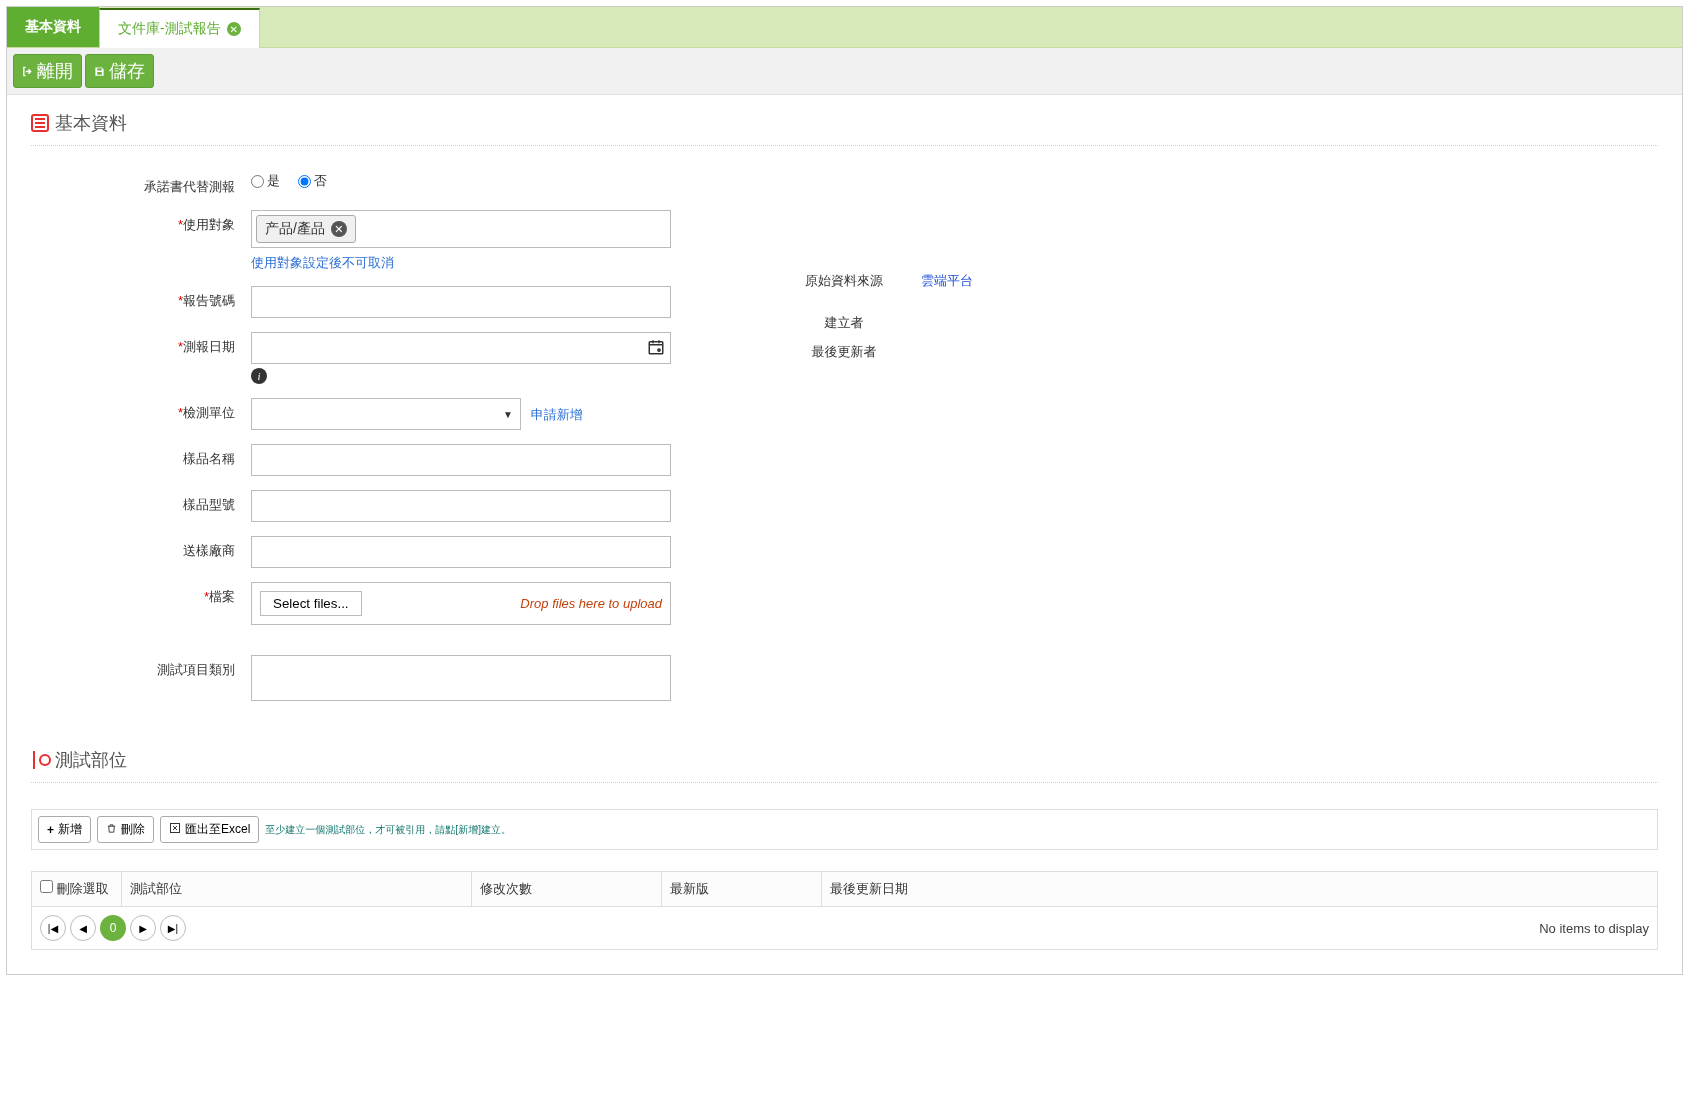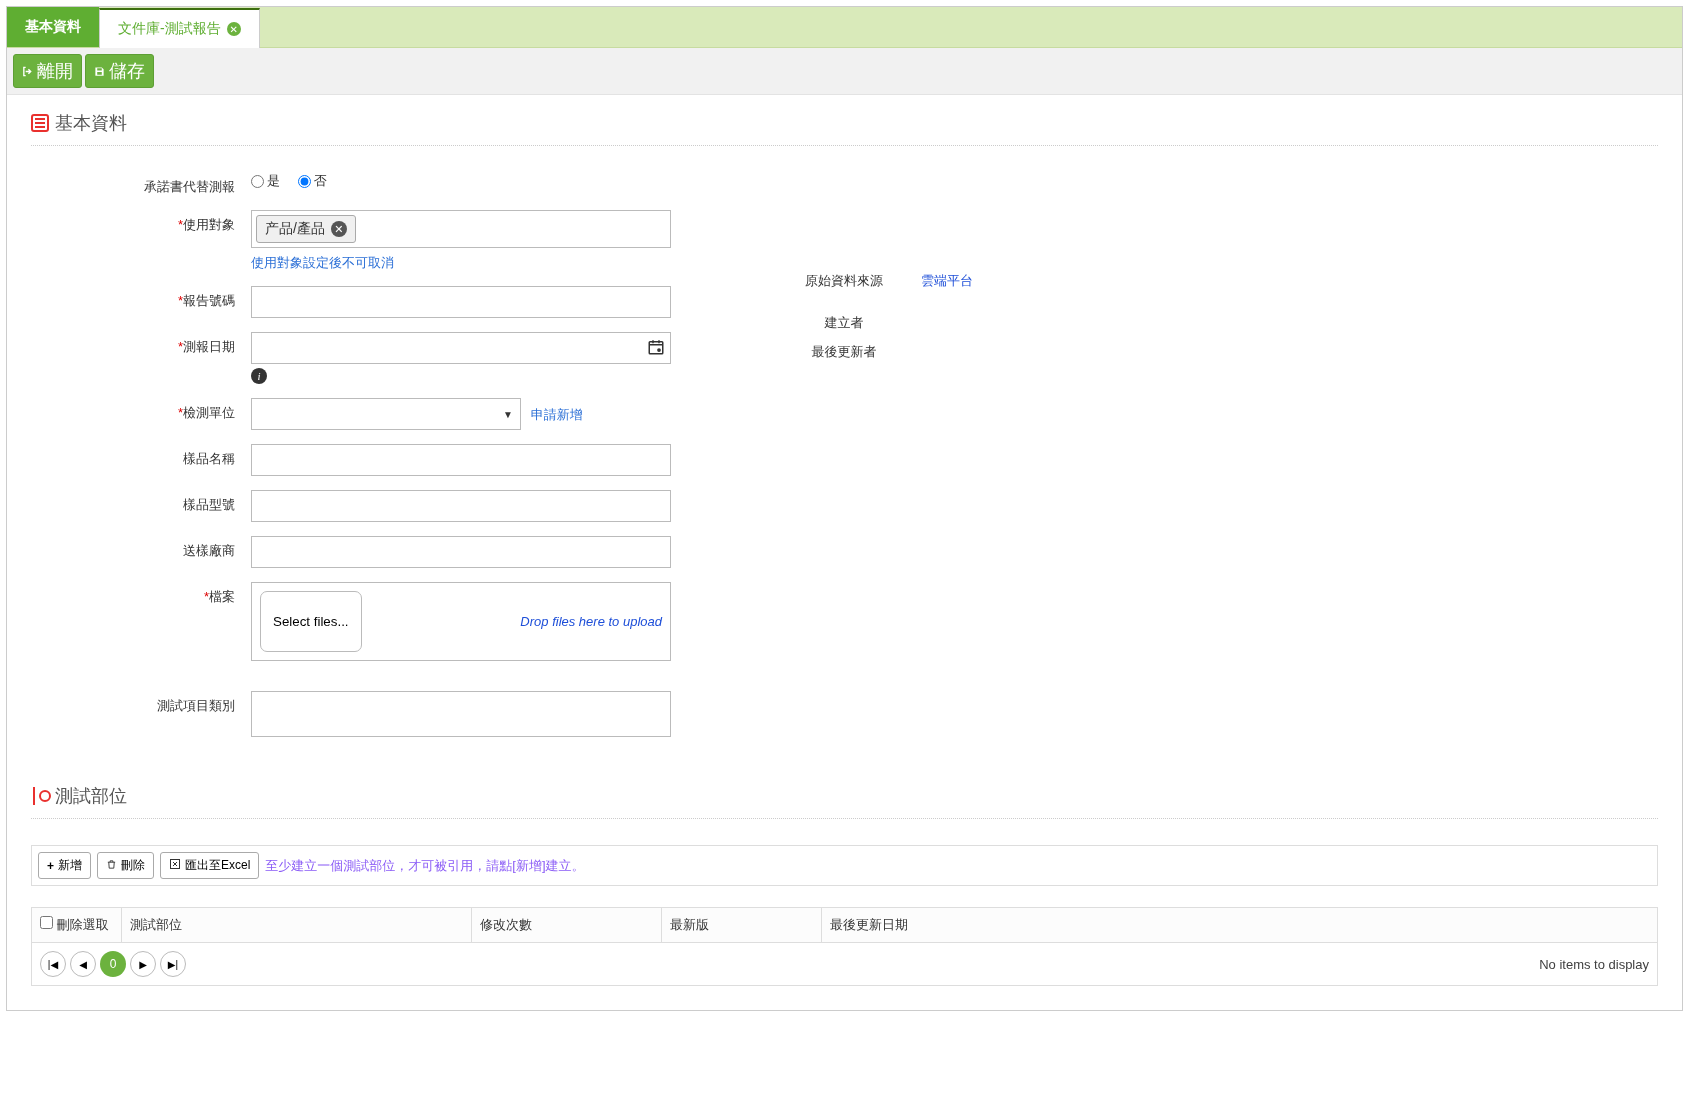--- a/index.html
+++ b/index.html
@@ -226,25 +226,25 @@
       border: 1px solid #bbb;
       padding: 8px;
       display: flex;
       align-items: center;
       justify-content: space-between;
       min-height: 42px;
     }
     .sel-files-btn {
       background: #fff;
       border: 1px solid #bbb;
-      border-radius: 7px;
-      padding: 22px 12px;
+      border-radius: 0;
+      padding: 4px 12px;
       cursor: pointer;
     }
-    .drop-hint { color: #1d4ed8; font-style: italic; }
+    .drop-hint { color: #c2410c; font-style: italic; }
 
     
     .meta-row {
       display: flex;
       margin-bottom: 11px;
     }
     .meta-label { width: 130px; text-align: center; padding-right: 24px; color: #333; }
     .meta-val { flex: 1; color: #1d4ed8; }
 
     
@@ -259,21 +259,21 @@
       background: #fff;
       border: 1px solid #aaa;
       border-radius: 3px;
       padding: 4px 8px;
       display: inline-flex;
       align-items: center;
       gap: 4px;
       cursor: pointer;
       font-size: 12px;
     }
-    .hint-blue { color: #8b5cf6; font-size: 13px; }
+    .hint-blue { color: #0f766e; font-size: 10px; }
 
     table.grid {
       width: 100%;
       border-collapse: collapse;
       margin-top: 21px;
     }
     table.grid th {
       text-align: left;
       font-weight: normal;
       border: 1px solid #ddd;

